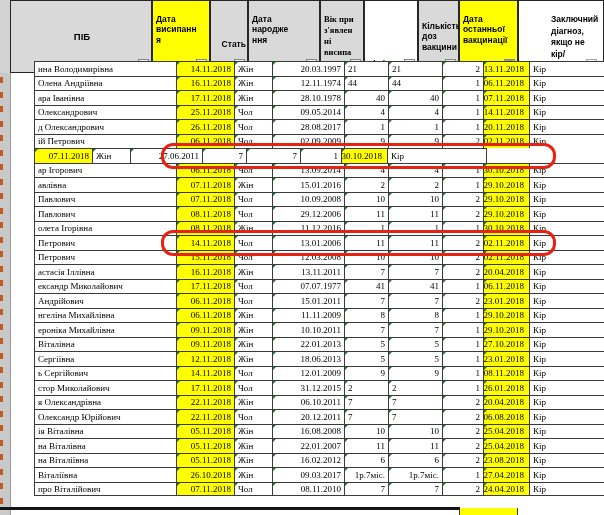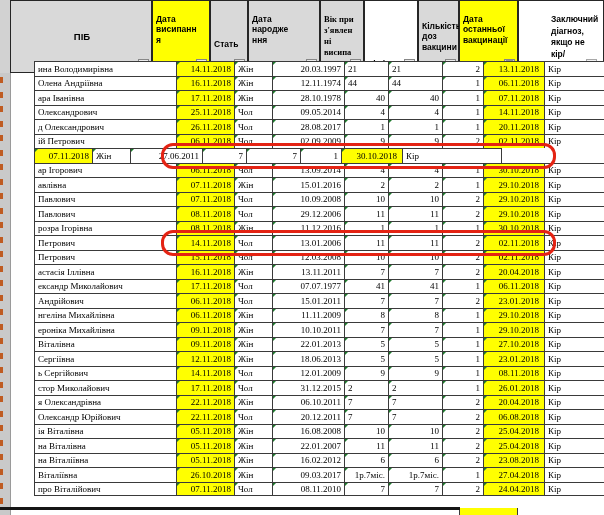--- a/index.html
+++ b/index.html
@@ -8,41 +8,41 @@
   
   #strip{position:absolute;left:0;top:0;width:10px;height:515px;background:#c9c9c9;border-right:1px solid #9a9a9a;}
   #strip-header{position:absolute;left:0;top:0;width:10px;height:73px;background:#d2d2d2;}
   .tick{position:absolute;left:0;width:3px;height:6px;background:#bf5b21;}
   
   .hc{position:absolute;top:0;height:73px;box-sizing:border-box;border:1px solid #262626;
       background:#d9d9d9;font:bold 8.5px "Liberation Sans", sans-serif;line-height:1.25;
       padding:2px 1px 2px 3px;white-space:pre-line;color:#000;}
   .c1{left:10px;width:142px;display:flex;align-items:center;justify-content:center;font-size:9.5px;}
   .c2{left:152px;width:58px;background:#ffff00;}
-  .c3{left:210px;width:38px;padding-top:27px;}
+  .c3{left:210px;width:38px;padding-top:27px;text-align:right;}
   .c4{left:248px;width:72px;}
   .c5{left:320px;width:44px;line-height:1.3;font-family:Liberation Serif, serif;}
   .c6{left:364px;width:54px;background:#ffffff;}
   .c6 .ht{position:absolute;bottom:2px;left:2px;white-space:nowrap;}
   .c7{left:418px;width:41px;padding-top:9px;}
   .c8{left:459px;width:59px;background:#ffff00;}
   .c9{left:518px;width:86px;background:#ffffff;line-height:1.35;padding-left:32px;}
   .dd{position:absolute;right:2px;bottom:2px;width:11px;height:11px;background:#ececec;
       border:1px solid #878787;display:flex;align-items:center;justify-content:center;box-sizing:border-box;}
   .c9 .dd{right:6px;background:#f2f2f2;border-color:#a8a8a8;}
   .arr{width:0;height:0;border-top:3px solid #444;border-left:3px solid transparent;border-right:3px solid transparent;}
   
   #table-body{position:absolute;left:10px;top:61px;margin-left:24px;}
   .row{display:flex;height:14.5px;}
   .cell{position:relative;box-sizing:border-box;border-left:1px solid #3a3a3a;border-top:1px solid #3a3a3a;
         display:flex;align-items:center;overflow:hidden;font-size:9px;color:#000;background:#fff;}
   .row .cell:last-child{border-right:1px solid #3a3a3a;}
   .row:last-child .cell{border-bottom:1px solid #3a3a3a;}
   .w1{width:142px}.w2{width:58px}.w3{width:38px}.w4{width:72px}.w5{width:44px}
-  .w6{width:54px}.w7{width:41px}.w8{width:61px}.w9{width:100px}
+  .w6{width:54px}.w7{width:41px}.w8{width:46px}.w9{width:100px}
   .yel{background:#ffff00;}
   .ar{justify-content:flex-end;padding-right:3px;}
   .al{justify-content:flex-start;padding-left:3px;}
   .pr5{padding-right:5px;}
   .tr{position:absolute;top:0;left:0;width:0;height:0;border-top:3.5px solid #1d7a2c;border-right:3.5px solid transparent;}
   
   .oval{position:absolute;border:3px solid #e42313;border-radius:12px;background:transparent;z-index:6;}
   #bottom-line{position:absolute;left:0;top:507px;width:460px;height:3px;background:#151515;z-index:3;}
   #partial-cell{position:absolute;left:459px;top:508px;width:59px;height:7px;background:#ffff00;
                 border-left:1px solid #3a3a3a;border-right:1px solid #3a3a3a;box-sizing:border-box;z-index:2;}
@@ -499,21 +499,21 @@
         <div class="cell w8 ar yel pr5">
           <i class="tr"></i>
           <span>29.10.2018</span>
         </div>
         <div class="cell w9 al">
           <span>Кір</span>
         </div>
       </div>
       <div class="row">
         <div class="cell w1 al">
-          <span>розра Ігорівна</span>
+          <span>олета Ігорівна</span>
         </div>
         <div class="cell w2 ar yel">
           <i class="tr"></i>
           <span>08.11.2018</span>
         </div>
         <div class="cell w3 al">
           <i class="tr"></i>
           <span>Жін</span>
         </div>
         <div class="cell w4 ar">

